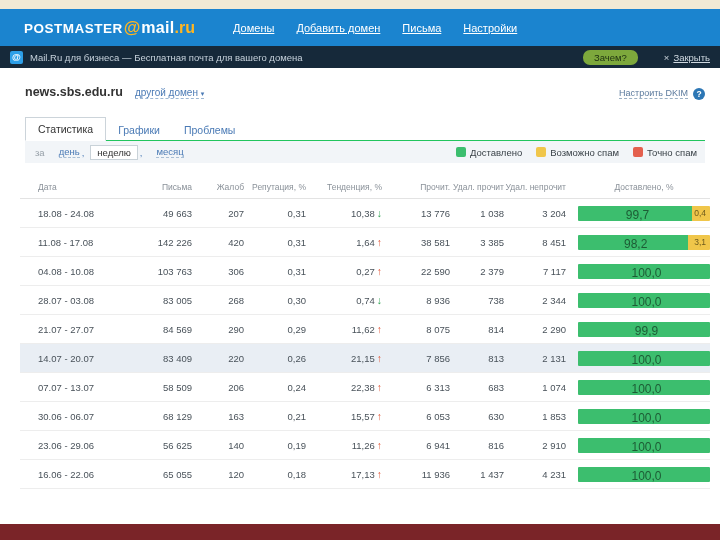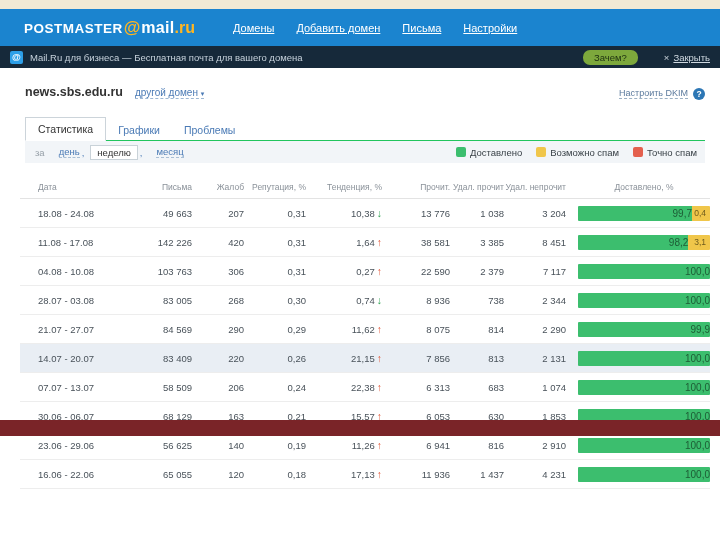--- a/index.html
+++ b/index.html
@@ -1,18 +1,18 @@
 <!DOCTYPE html>
 <html><head>
 <meta charset="utf-8">
 <style>
   * { margin:0; padding:0; box-sizing:border-box; }
   html,body { width:720px; height:540px; overflow:hidden; background:#fff;
     font-family:"Liberation Sans", sans-serif; }
-  .page { width:720px; height:436px; position:relative; background:#fff; }
+  .page { width:720px; height:540px; position:relative; background:#fff; }
 
   .top-strip { height:9px; background:#f1ead5; width:100%; }
   .bottom-strip { position:absolute; left:0; bottom:0; width:100%; height:16px; background:#7a2428; }
 
   
   .appbar { height:37px; background:#1b84cf; display:flex; align-items:center; padding:0 18px 0 24px; }
   .logo { display:flex; align-items:baseline; cursor:pointer; }
   .logo .pm { color:#fff; font-weight:bold; font-size:13.5px; letter-spacing:.5px; }
   .logo .at { color:#ffb621; font-weight:bold; font-size:17px; margin:0 1px; }
   .logo .mail { color:#fff; font-weight:bold; font-size:16px; letter-spacing:.3px; }
@@ -72,21 +72,21 @@
   .c4 { width:76px; }
   .c5 { width:68px; }
   .c6 { width:54px; }
   .c7 { width:62px; }
   .c8 { flex:1; text-align:center; padding-left:12px; }
   .trend-arrow { font-weight:bold; font-size:10.5px; margin-left:2px; }
   .trend-arrow.up { color:#e2593c; }
   .trend-arrow.down { color:#3aa85c; }
 
   .bar { display:flex; height:15px; width:100%; border-radius:1px; overflow:hidden; }
-  .bar-green { background:#3cbe6e; color:#1d5c35; font-size:10px; text-align:right; padding:2px 0 0 5px; flex:1; }
+  .bar-green { background:#3cbe6e; color:#1d5c35; font-size:12px; text-align:center; padding:2px 0 0 5px; flex:1; }
   .bar-yellow { background:#f0c64a; color:#6e5b1c; font-size:8.5px; text-align:right; padding:2px 4px 0 0; }
 </style>
 </head>
 <body>
 
 <div class="page">
   <div class="top-strip"></div>
 
   <div class="appbar">
     <div class="logo">

